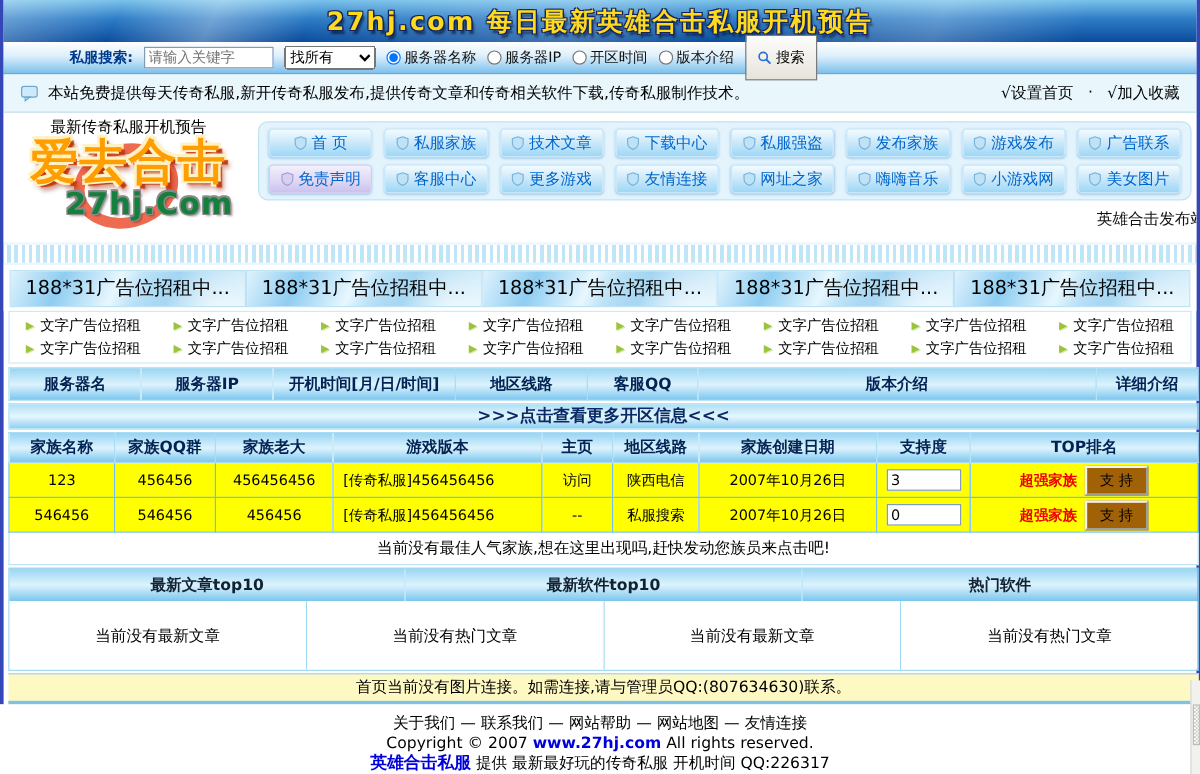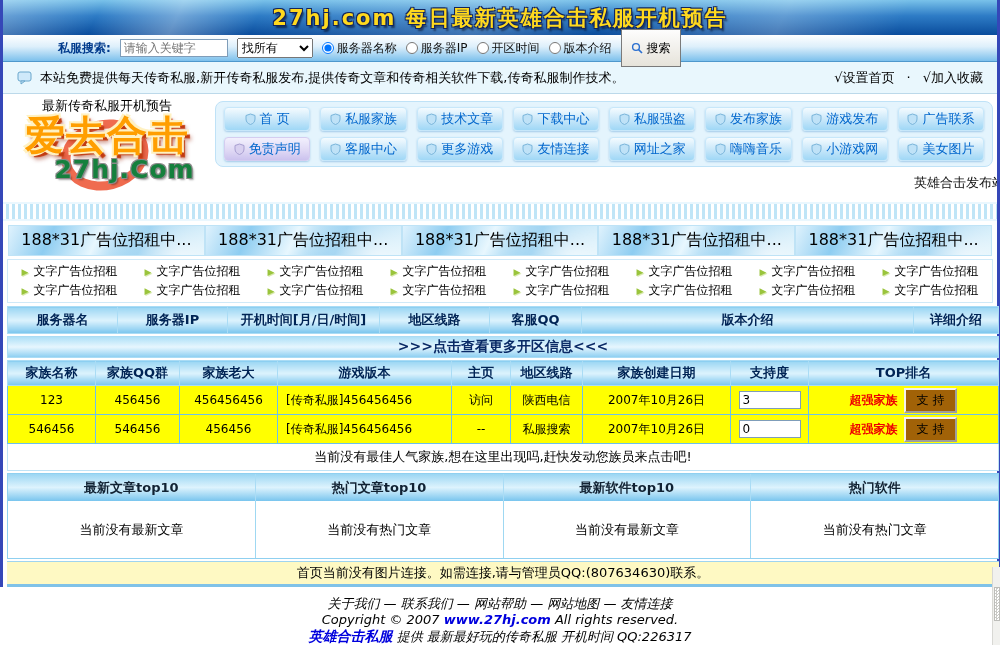--- a/index.html
+++ b/index.html
@@ -103,21 +103,21 @@
 
   
   .img-note { height:26px; margin:2px 4px 0; width:992px; display:flex; align-items:center; justify-content:center;
     background:#fef9c3; border-top:1px solid #9fd4ef; border-bottom:3px solid #7fc2e8; font-size:13px; }
 
   
   .footer { background:#fff; text-align:center; padding-top:9px; font-size:13px; line-height:16px; }
   .footer-links span.lnk { cursor:pointer; }
   .footer .site, .footer .brand { color:#0000dd; font-weight:bold; cursor:pointer; }
   .footer .brand { font-size:14px; }
-  .footer-row { white-space:nowrap;font-style:italic; }
+  .footer-row { white-space:nowrap; }
 
   
   .scrollbar { position:absolute; right:0; bottom:0; width:8px; height:78px; background:#f1f1ee; border-left:1px solid #d8d8d4; }
   .scroll-thumb { width:6px; height:34px; margin:20px auto 0;
     background:repeating-conic-gradient(#c9c9c5 0% 25%, #ffffff 0% 50%) 0 0/3px 3px; border:1px solid #bdbdb9; }
 </style>
 </head>
 <body>
 
 <div class="page">
@@ -453,21 +453,20 @@
           <span class="badge">超强家族</span><button class="support-btn">支 持</button>
         </td>
       </tr>
     </tbody>
       </table>
     <div class="note-row">当前没有最佳人气家族,想在这里出现吗,赶快发动您族员来点击吧!</div>
 
     <div class="sections">
       <div class="sec-headers">
         <div class="sec-header">最新文章top10</div>
-        <div class="sec-header">热门文章top10</div>
         <div class="sec-header">最新软件top10</div>
         <div class="sec-header">热门软件</div>
       </div>
       <div class="sec-body">
         <div class="sec-cell">当前没有最新文章</div>
         <div class="sec-cell">当前没有热门文章</div>
         <div class="sec-cell">当前没有最新文章</div>
         <div class="sec-cell">当前没有热门文章</div>
       </div>
     </div>

